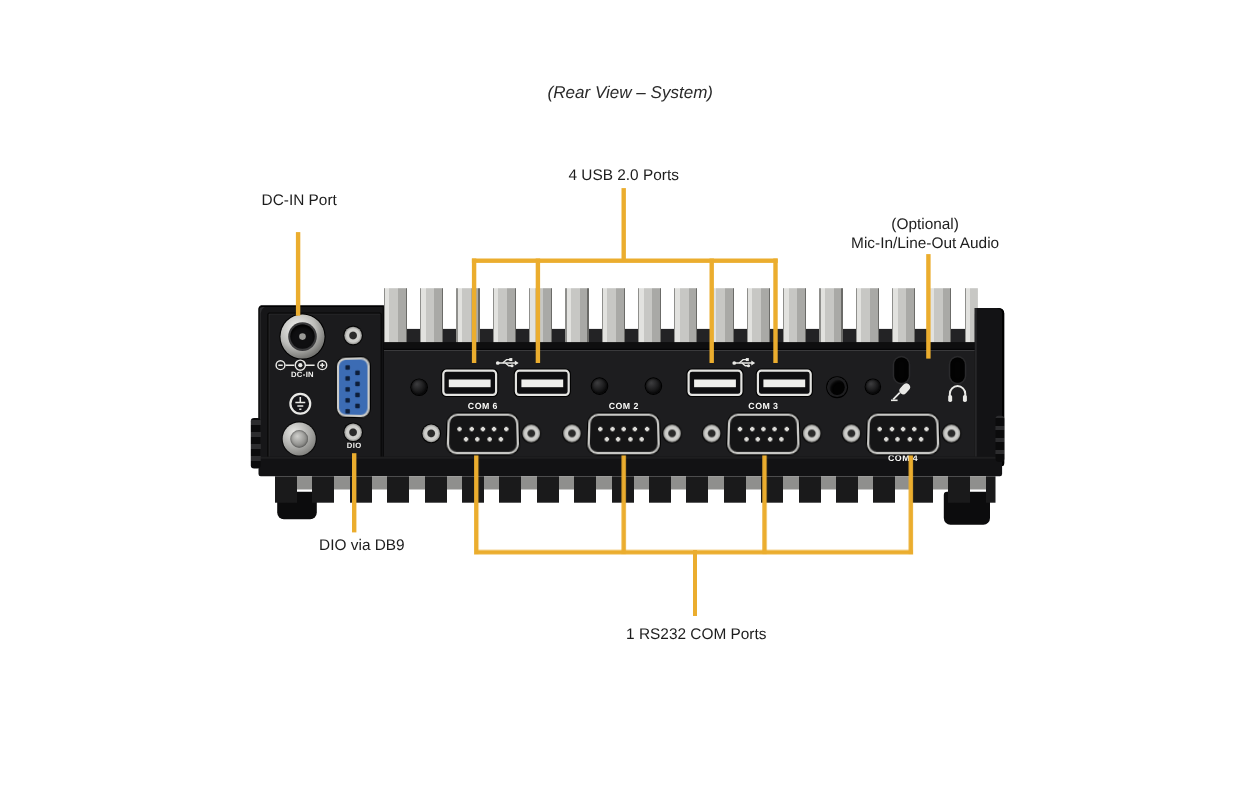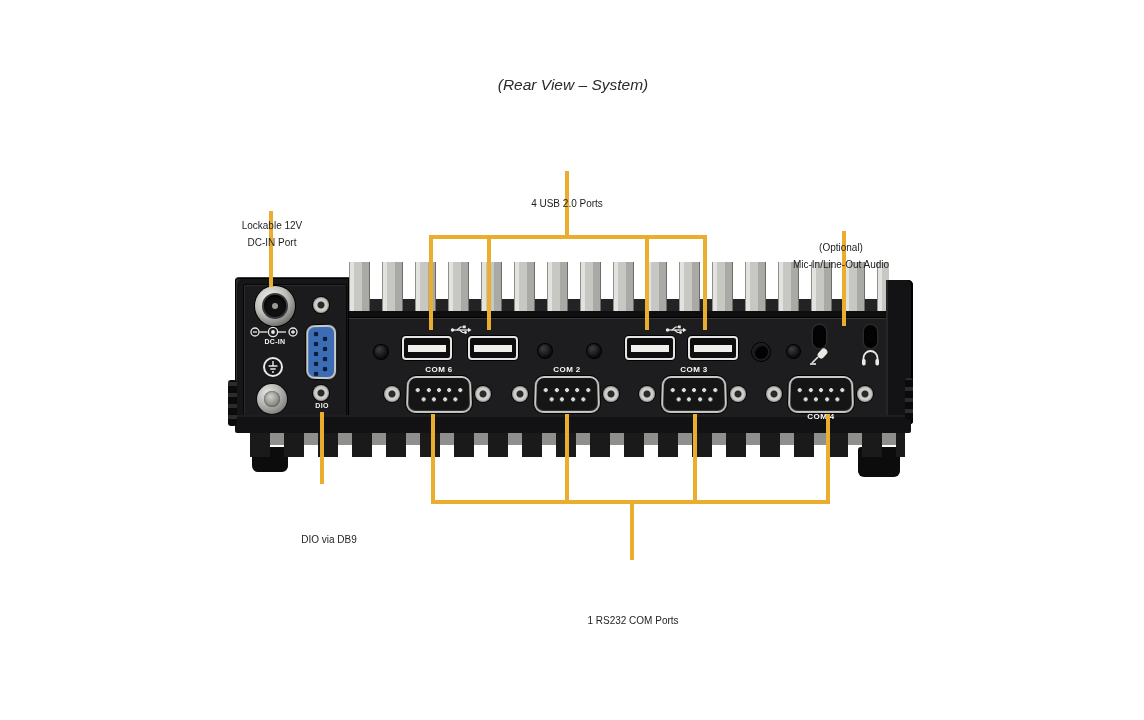--- a/index.html
+++ b/index.html
@@ -1,20 +1,20 @@
 <!DOCTYPE html>
 <html><head>
 <meta charset="utf-8">
 <style>
   html,body{margin:0;padding:0;background:#fff;}
   .stage{position:relative;width:1144px;height:720px;background:#ffffff;overflow:hidden;
          font-family:"Liberation Sans",sans-serif;}
 
   
-  .lbl{position:absolute;font-size:10px;line-height:17px;color:#1d1d1d;text-align:center;margin-top:44px;}
+  .lbl{position:absolute;font-size:14px;line-height:17px;color:#1d1d1d;text-align:center;}
   .title{position:absolute;font-size:15.5px;font-style:italic;color:#2a2a2a;text-align:center;}
 
   
   .cl{position:absolute;background:#EBAD2E;}
 
   
   .body-left{position:absolute;left:235px;top:277px;width:114px;height:147px;background:#161618;
              border-radius:4px 0 0 2px;border-top:1px solid #3c3c3e;
              box-shadow:inset 0 0 0 1px #000, inset 6px 4px 0 -4px #2e2e30;}
   .left-inner{position:absolute;left:243px;top:284px;width:102px;height:133px;
@@ -233,21 +233,20 @@
   <div class="cl" style="left:431px;top:414px;width:4px;height:90px;"></div>
   <div class="cl" style="left:565px;top:414px;width:4px;height:90px;"></div>
   <div class="cl" style="left:693px;top:414px;width:4px;height:90px;"></div>
   <div class="cl" style="left:826px;top:414px;width:4px;height:90px;"></div>
   <div class="cl" style="left:431px;top:500px;width:399px;height:4px;"></div>
   <div class="cl" style="left:630px;top:500px;width:4px;height:60px;"></div>
 
   <div class="title" style="left:423px;top:76px;width:300px;">(Rear View – System)</div>
   <div class="lbl" style="left:467px;top:151px;width:200px;">4 USB 2.0 Ports</div>
   <div class="lbl" style="left:172px;top:173px;width:200px;">
-    <div>Lockable 12V</div>
     <div>DC-IN Port</div>
   </div>
   <div class="lbl" style="left:721px;top:195px;width:240px;">
     <div>(Optional)</div>
     <div>Mic-In/Line-Out Audio</div>
   </div>
   <div class="lbl" style="left:229px;top:487px;width:200px;">DIO via DB9</div>
   <div class="lbl" style="left:508px;top:568px;width:250px;">1 RS232 COM Ports</div>
 
 </div>

